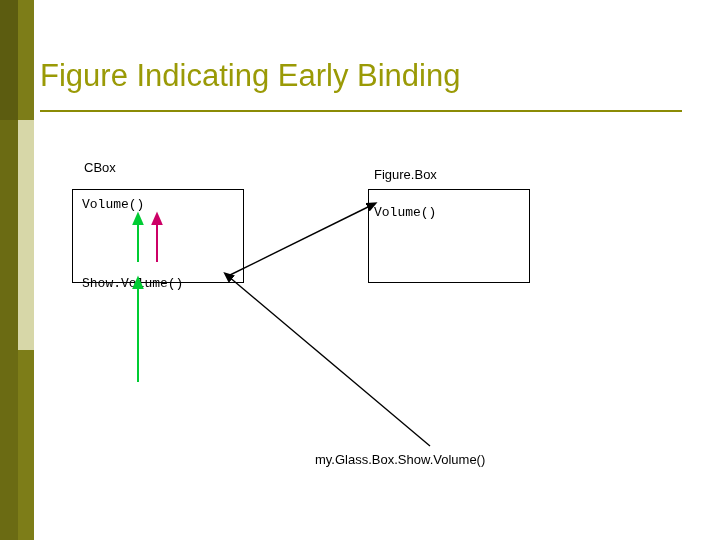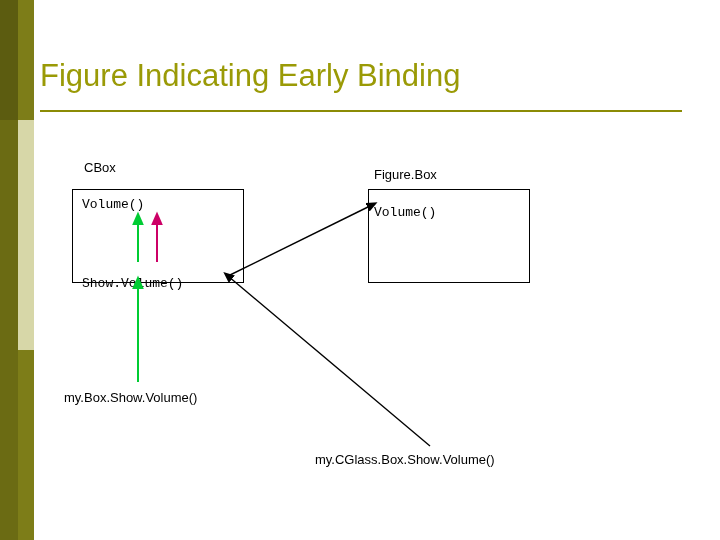--- a/index.html
+++ b/index.html
@@ -150,22 +150,21 @@
   <div class="code-box" id="cbox-box"></div>
   <div class="code-box" id="cglass-box"></div>
 
   <div class="class-label" id="cbox-label">CBox</div>
   <div class="class-label" id="cglass-label">Figure.Box</div>
 
   <div class="mono" id="cbox-volume">Volume()</div>
   <div class="mono" id="cbox-show">Show.Volume()</div>
   <div class="mono" id="cglass-volume">Volume()</div>
 
-  <div class="callsite" id="call-1">my.Box.Show.Volume()</div>
-  <div class="callsite" id="call-2">my.CGlass.Box.Show.Volume()</div>
+  <div class="callsite" id="call-2">my.Glass.Box.Show.Volume()</div>
 
   <svg class="overlay" viewBox="0 0 720 540">
     <defs>
       <marker id="head-green" markerWidth="7" markerHeight="7" refX="3.2" refY="3" orient="auto">
         <path d="M0,0 L7,3 L0,6 z" fill="#00cc33"></path>
       </marker>
       <marker id="head-magenta" markerWidth="7" markerHeight="7" refX="3.2" refY="3" orient="auto">
         <path d="M0,0 L7,3 L0,6 z" fill="#cc0066"></path>
       </marker>
       <marker id="head-black" markerWidth="8" markerHeight="8" refX="3.6" refY="3.4" orient="auto">

